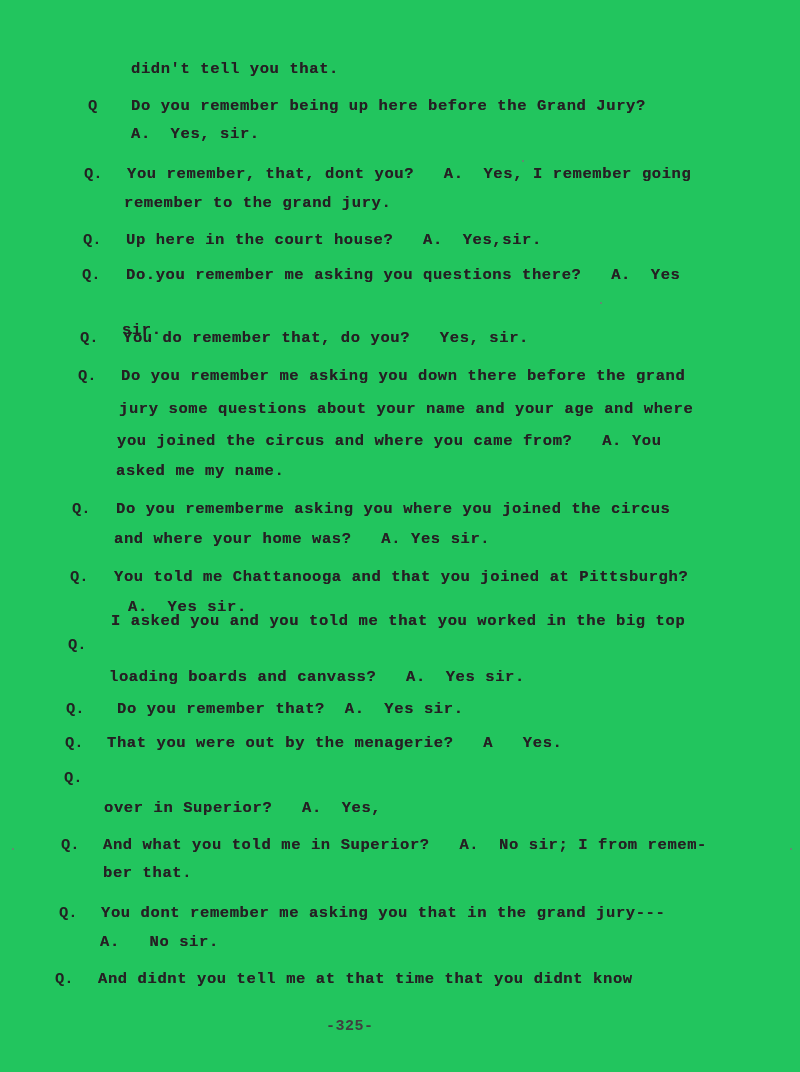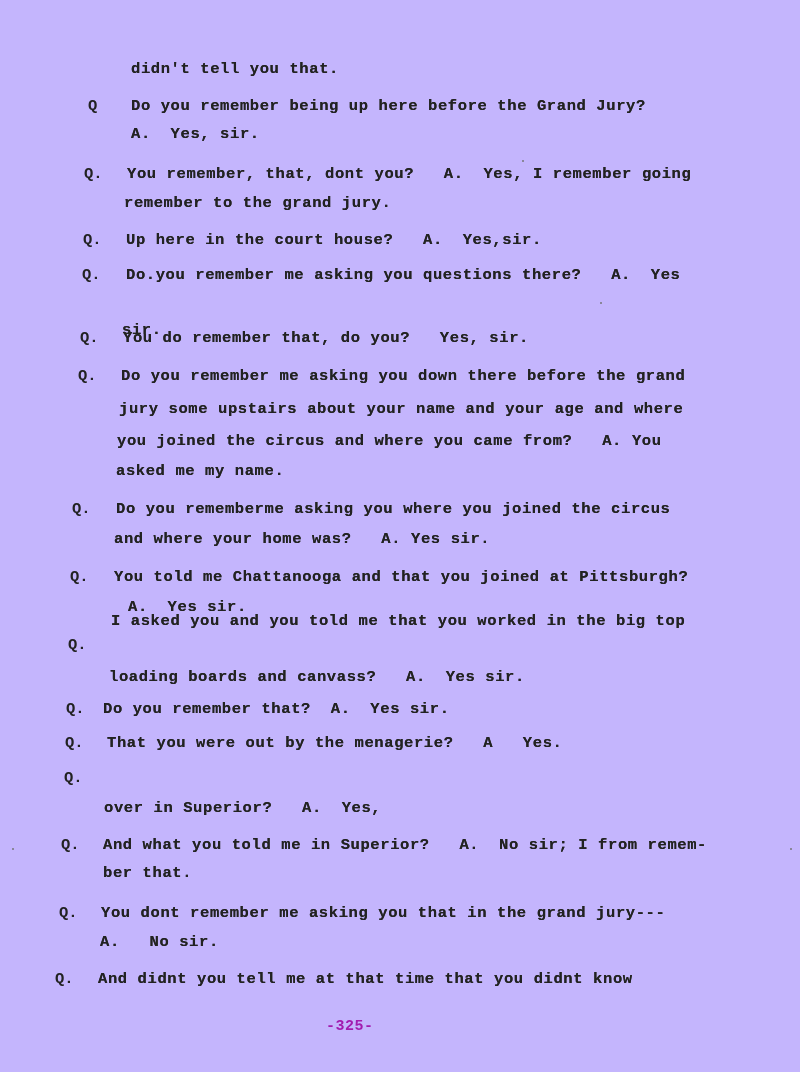--- a/index.html
+++ b/index.html
@@ -12,21 +12,21 @@
     height: 1072px;
     position: relative;
     overflow: hidden;
     font-family: "Liberation Mono", "DejaVu Sans Mono", monospace;
     color: #1a1a1a;
   }
   .page {
     position: absolute;
     left: 0; top: 0;
     width: 800px; height: 1072px;
-    background: #c4b5fd;
+    background: #22c55e;
   }
   .line {
     position: absolute;
     white-space: pre;
     font-size: 15.5px;
     letter-spacing: 0.6px;
     line-height: 18px;
     font-weight: bold;
     color: #222;
     text-shadow: 0 0 0.4px #444;
@@ -39,21 +39,21 @@
     line-height: 18px;
     color: #222;
   }
   .page-number {
     position: absolute;
     left: 326px;
     top: 1018px;
     font-size: 15px;
     font-weight: bold;
     letter-spacing: 0.5px;
-    color: #a21caf;
+    color: #404040;
     white-space: pre;
   }
   .speck {
     position: absolute;
     width: 2px; height: 2px;
     background: #777;
     border-radius: 50%;
   }
 </style>
 </head>
@@ -69,34 +69,34 @@
     <span class="line" style="left: 124px; top: 194px;">remember to the grand jury.</span>
     <span class="label" style="left: 83px; top: 231px;">Q.</span>
     <span class="line" style="left: 126px; top: 231px;">Up here in the court house?   A.  Yes,sir.</span>
     <span class="label" style="left: 82px; top: 266px;">Q.</span>
     <span class="line" style="left: 126px; top: 266px;">Do.you remember me asking you questions there?   A.  Yes</span>
     <span class="line" style="left: 122px; top: 292px; margin-top: 29px;">sir.</span>
     <span class="label" style="left: 80px; top: 329px;">Q.</span>
     <span class="line" style="left: 123px; top: 329px;">You do remember that, do you?   Yes, sir.</span>
     <span class="label" style="left: 78px; top: 367px;">Q.</span>
     <span class="line" style="left: 121px; top: 367px;">Do you remember me asking you down there before the grand</span>
-    <span class="line" style="left: 119px; top: 400px;">jury some upstairs about your name and your age and where</span>
+    <span class="line" style="left: 119px; top: 400px;">jury some questions about your name and your age and where</span>
     <span class="line" style="left: 117px; top: 432px;">you joined the circus and where you came from?   A. You</span>
     <span class="line" style="left: 116px; top: 462px;">asked me my name.</span>
     <span class="label" style="left: 72px; top: 500px;">Q.</span>
     <span class="line" style="left: 116px; top: 500px;">Do you rememberme asking you where you joined the circus</span>
     <span class="line" style="left: 114px; top: 530px;">and where your home was?   A. Yes sir.</span>
     <span class="label" style="left: 70px; top: 568px;">Q.</span>
     <span class="line" style="left: 114px; top: 568px;">You told me Chattanooga and that you joined at Pittsburgh?</span>
     <span class="line" style="left: 112px; top: 598px; margin-left: 16px;">A.  Yes sir.</span>
     <span class="label" style="left: 68px; top: 636px;">Q.</span>
     <span class="line" style="left: 111px; top: 612px;">I asked you and you told me that you worked in the big top</span>
     <span class="line" style="left: 109px; top: 668px;">loading boards and canvass?   A.  Yes sir.</span>
     <span class="label" style="left: 66px; top: 700px;">Q.</span>
-    <span class="line" style="left: 103px; top: 700px;">Do you remember that?  A.  Yes sir.</span>
+    <span class="line" style="left: 117px; top: 700px;">Do you remember that?  A.  Yes sir.</span>
     <span class="label" style="left: 65px; top: 734px;">Q.</span>
     <span class="line" style="left: 107px; top: 734px;">That you were out by the menagerie?   A   Yes.</span>
     <span class="label" style="left: 64px; top: 769px;">Q.</span>
     <span class="line" style="left: 104px; top: 799px;">over in Superior?   A.  Yes,</span>
     <span class="label" style="left: 61px; top: 836px;">Q.</span>
     <span class="line" style="left: 103px; top: 836px;">And what you told me in Superior?   A.  No sir; I from remem-</span>
     <span class="line" style="left: 103px; top: 864px;">ber that.</span>
     <span class="label" style="left: 59px; top: 904px;">Q.</span>
     <span class="line" style="left: 101px; top: 904px;">You dont remember me asking you that in the grand jury---</span>
     <span class="line" style="left: 100px; top: 933px;">A.   No sir.</span>

